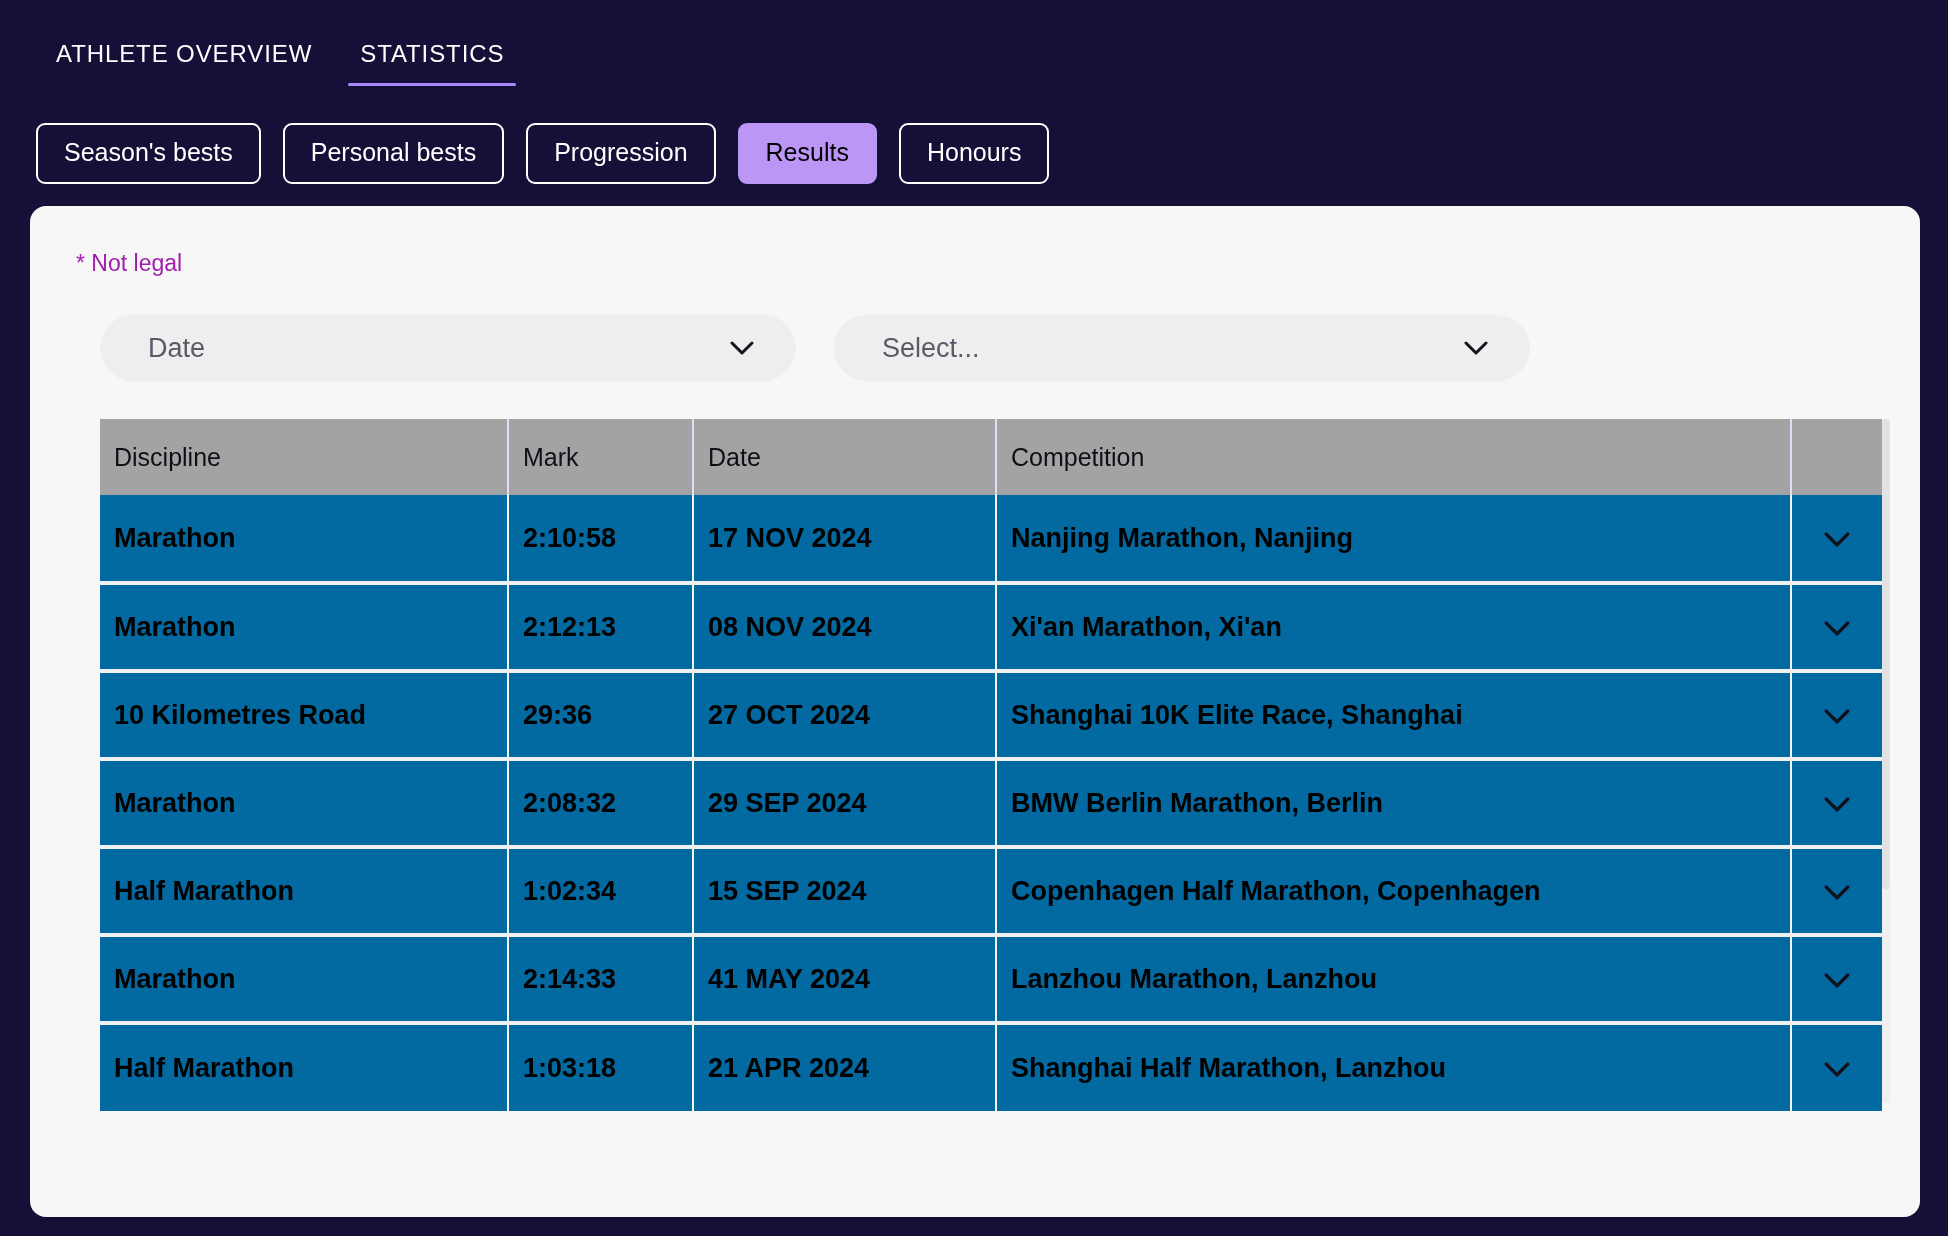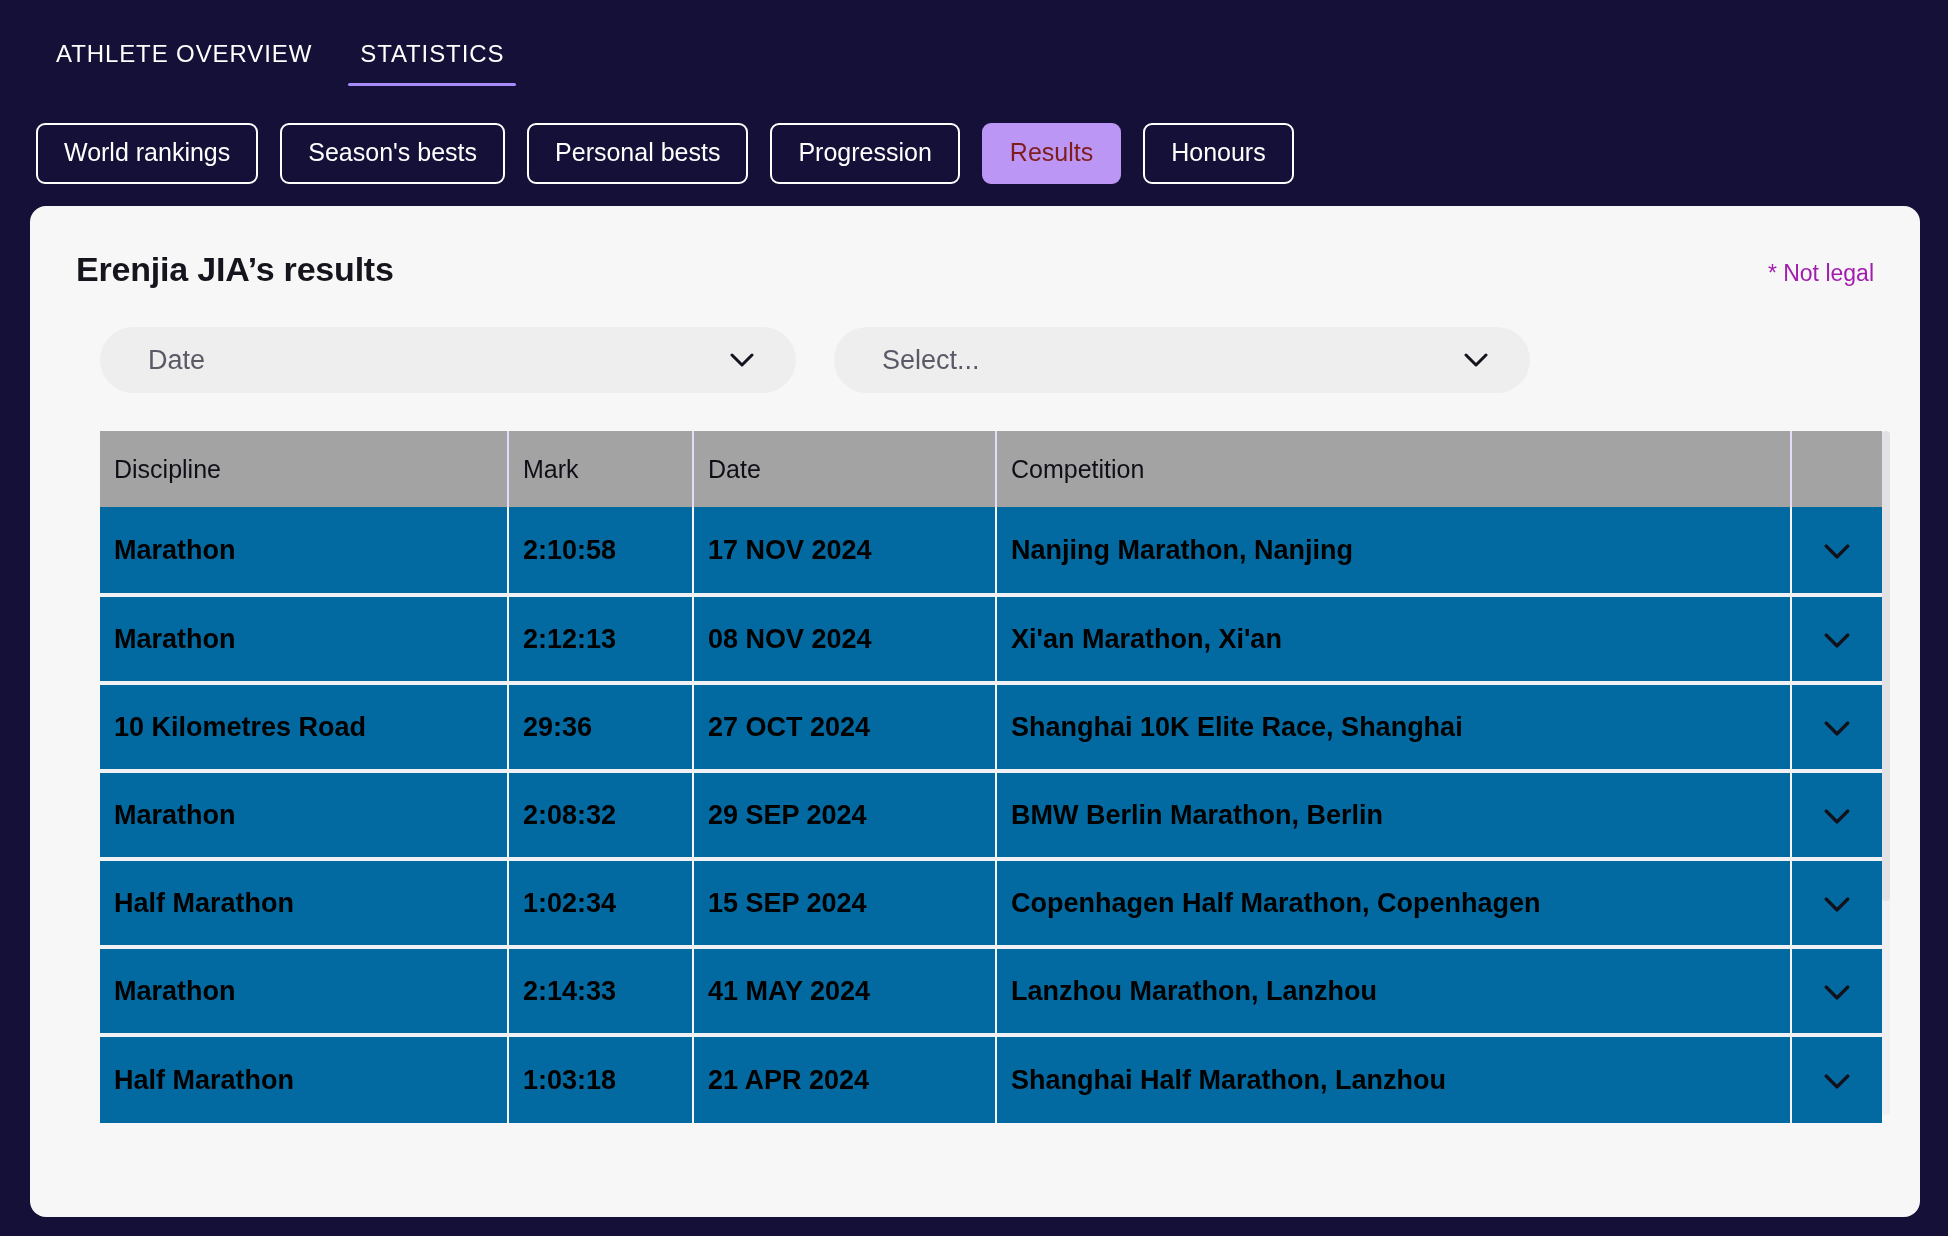--- a/index.html
+++ b/index.html
@@ -60,21 +60,21 @@
     font-size: 25px;
     font-family: "Liberation Sans", sans-serif;
     padding: 15px 26px 17px 26px;
     cursor: pointer;
     line-height: 1;
     white-space: nowrap;
   }
   .pill.selected {
     background: #bb96f5;
     border-color: #bb96f5;
-    color: #7f1d1d;
+    color: #000000;
   }
 
   
   .card {
     position: relative;
     margin: 12px 28px 0 30px;
     background: #f7f7f8;
     border-radius: 16px;
     height: 1011px;
     overflow: hidden;
@@ -210,32 +210,30 @@
 </style>
 </head>
 <body>
 
 <div class="topnav" id="topnav">
     <div class="topnav-tab">ATHLETE OVERVIEW</div>
     <div class="topnav-tab active">STATISTICS</div>
   </div>
 
 <div class="pillrow" id="pillrow">
-    <button class="pill">World rankings</button>
     <button class="pill">Season's bests</button>
     <button class="pill">Personal bests</button>
     <button class="pill">Progression</button>
     <button class="pill selected">Results</button>
     <button class="pill">Honours</button>
   </div>
 
 <div class="card">
 
   <div class="card-head">
-    <div class="card-title">Erenjia JIA’s results</div>
     <div class="not-legal">* Not legal</div>
   </div>
 
   <div class="selectrow" id="selectrow">
       <div class="select date">
         <span class="select-label">Date</span>
         <span>
           <svg class="chev" viewBox="0 0 24 14" fill="none" aria-hidden="true">
             <path d="M2 2 L12 12 L22 2" stroke="#15131d" stroke-width="3" stroke-linecap="round" stroke-linejoin="round"></path>
           </svg>

